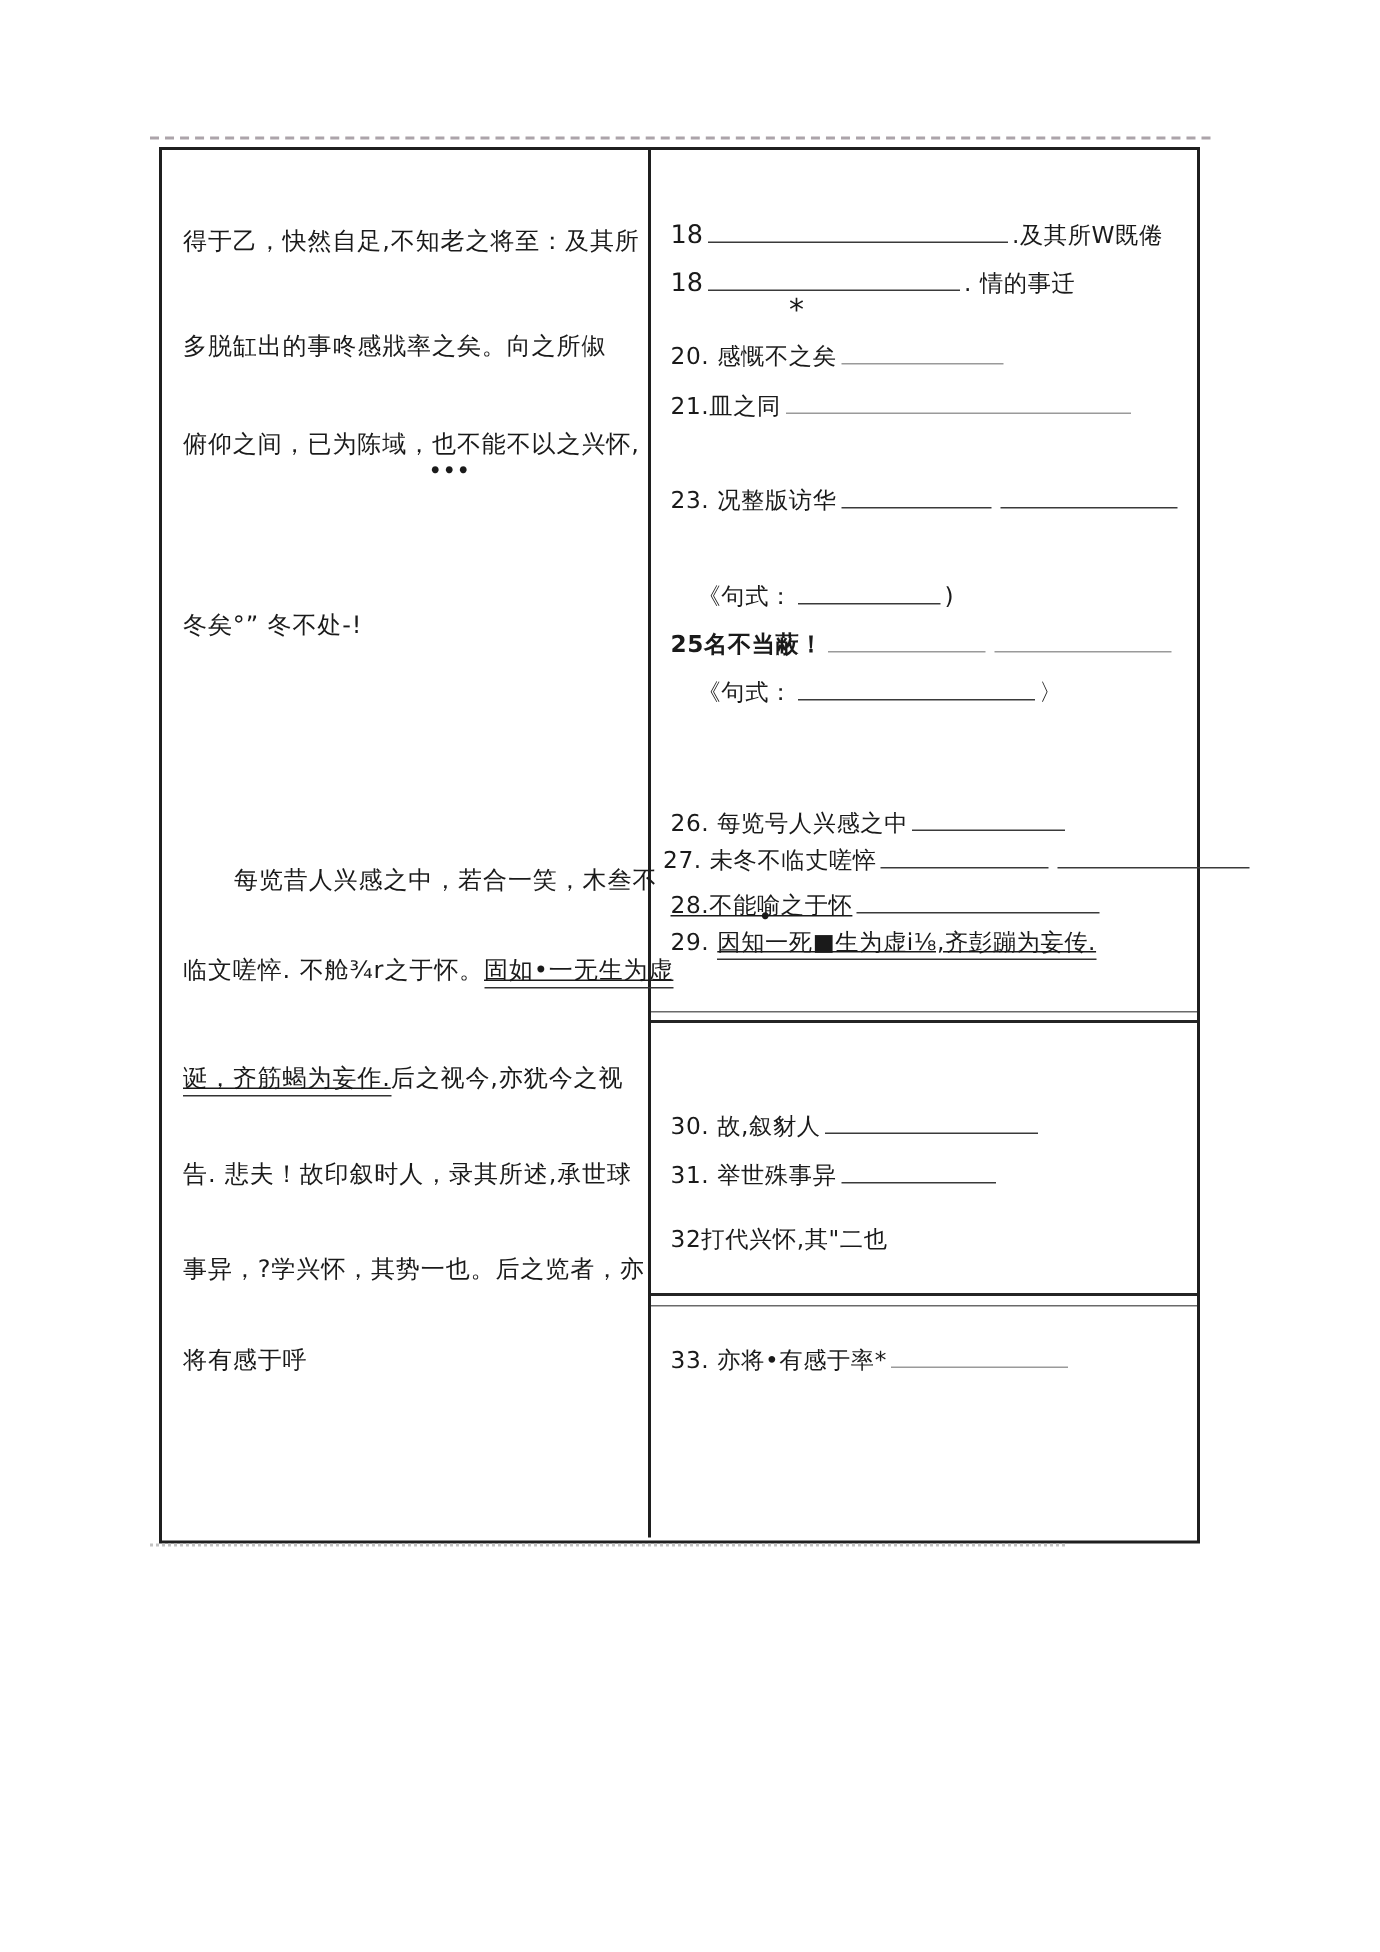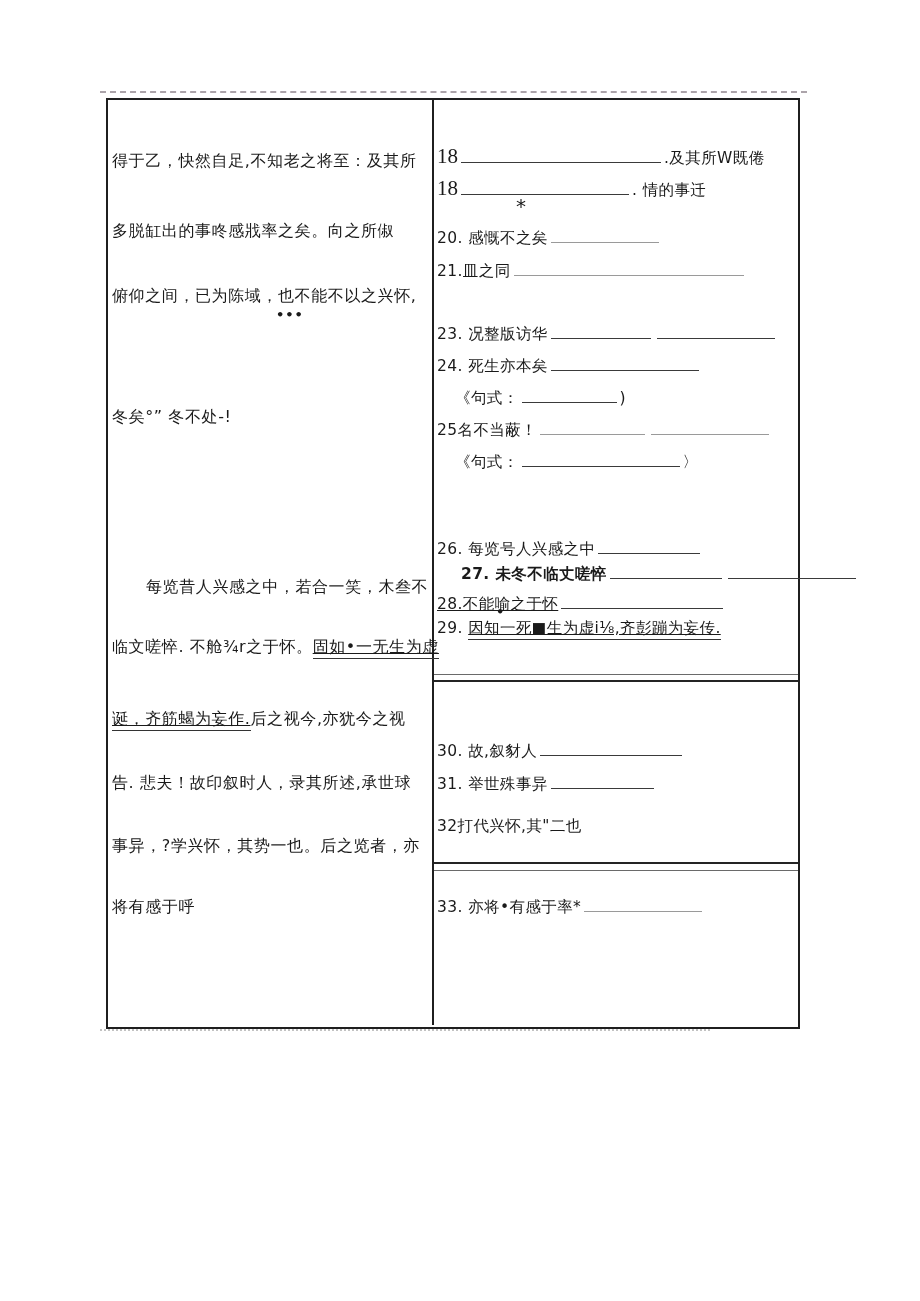--- a/index.html
+++ b/index.html
@@ -1,32 +1,32 @@
 <!DOCTYPE html>
 <html><head>
 <meta charset="utf-8">
 <style>
   html,body{margin:0;padding:0;background:#ffffff;}
   .page{
     position:relative;width:920px;height:1301px;background:#ffffff;overflow:hidden;
     font-family:"DejaVu Sans",sans-serif;color:#1a1a1a;
   }
-  .abs{position:absolute;white-space:nowrap;}
+  .abs{position:absolute;white-space:nowrap;margin-left:10px;}
   .top-dashed{position:absolute;left:100px;top:91px;width:707px;border-top:2px dashed #aca4aa;}
   .bottom-dotted{position:absolute;left:100px;top:1029px;width:610px;border-top:2px dotted #c2c2c2;}
   .table-frame{position:absolute;left:106px;top:98px;width:690px;height:927px;border:2px solid #1f1f1f;}
   .v-divider{position:absolute;left:432px;top:100px;width:2px;height:925px;background:#1f1f1f;}
   .hsep{position:absolute;left:434px;width:364px;}
   .sep-a{top:674px;border-top:1px solid #6a6a6a;}
   .sep-b{top:680px;border-top:2px solid #242424;}
   .sep-c{top:862px;border-top:2px solid #242424;}
   .sep-d{top:870px;border-top:1px solid #6a6a6a;}
   .cjk{font-size:16px;letter-spacing:0.6px;line-height:22px;}
   .cjk-r{font-size:15.5px;letter-spacing:0.4px;line-height:21px;}
-  .num{font-size:21px;letter-spacing:0;font-family:Liberation Serif, serif;}
+  .num{font-size:17px;letter-spacing:0;}
   .blank{display:inline-block;height:0.95em;margin:0 3px;}
   .blank.dark{border-bottom:1.6px solid #3a3a3a;}
   .blank.gray{border-bottom:1.6px solid #9a9a9a;}
   .uline{border-bottom:1.6px solid #333;padding-bottom:2px;text-decoration:underline;}
   .dots{font-size:13px;font-weight:bold;letter-spacing:1px;}
   .star{font-size:20px;}
 </style>
 </head>
 <body>
 
@@ -67,37 +67,34 @@
 
   <div class="abs cjk-r" style="left:437px;top:227px;">
     <span>20. 感慨不之矣</span><span class="blank gray" style="width:108px;"></span>
   </div>
   <div class="abs cjk-r" style="left:437px;top:260px;">
     <span>21.皿之同</span><span class="blank gray" style="width:230px;"></span>
   </div>
   <div class="abs cjk-r" style="left:437px;top:323px;">
     <span>23. 况整版访华</span><span class="blank dark" style="width:100px;"></span><span class="blank dark" style="width:118px;"></span>
   </div>
-  <div class="abs cjk-r" style="left:437px;top:355px;">
-    <span>24. 死生亦本矣</span><span class="blank dark" style="width:148px;"></span>
-  </div>
   <div class="abs cjk-r" style="left:455px;top:387px;">
     <span>《句式：</span><span class="blank dark" style="width:95px;"></span><span>)</span>
   </div>
-  <div class="abs cjk-r" style="left:437px;top:419px;">
+  <div class="abs cjk-r" style="left:437px;top:419px;font-weight:bold;">
     <span>25名不当蔽！</span><span class="blank gray" style="width:105px;"></span><span class="blank gray" style="width:118px;"></span>
   </div>
   <div class="abs cjk-r" style="left:455px;top:451px;">
     <span>《句式：</span><span class="blank dark" style="width:158px;"></span><span>〉</span>
   </div>
 
   <div class="abs cjk-r" style="left:437px;top:538px;">
     <span>26. 每览号人兴感之中</span><span class="blank dark" style="width:102px;"></span>
   </div>
-  <div class="abs cjk-r" style="left:461px;top:563px;font-weight:bold;">
+  <div class="abs cjk-r" style="left:432px;top:563px;">
     <span>27. 未冬不临丈嗟悴</span><span class="blank dark" style="width:112px;"></span><span class="blank dark" style="width:128px;"></span>
   </div>
   <div class="abs cjk-r" style="left:437px;top:593px;text-decoration:underline;">
     <span>28.不能喻之于怀</span><span class="blank dark" style="width:162px;"></span>
   </div>
   <div class="abs" style="left:496px;top:604px;font-size:13px;font-weight:bold;">•</div>
   <div class="abs cjk-r" style="left:437px;top:618px;">
     <span>29.</span> <span class="uline">因知一死■生为虚i⅛,齐彭蹦为妄传.</span>
   </div>
 

